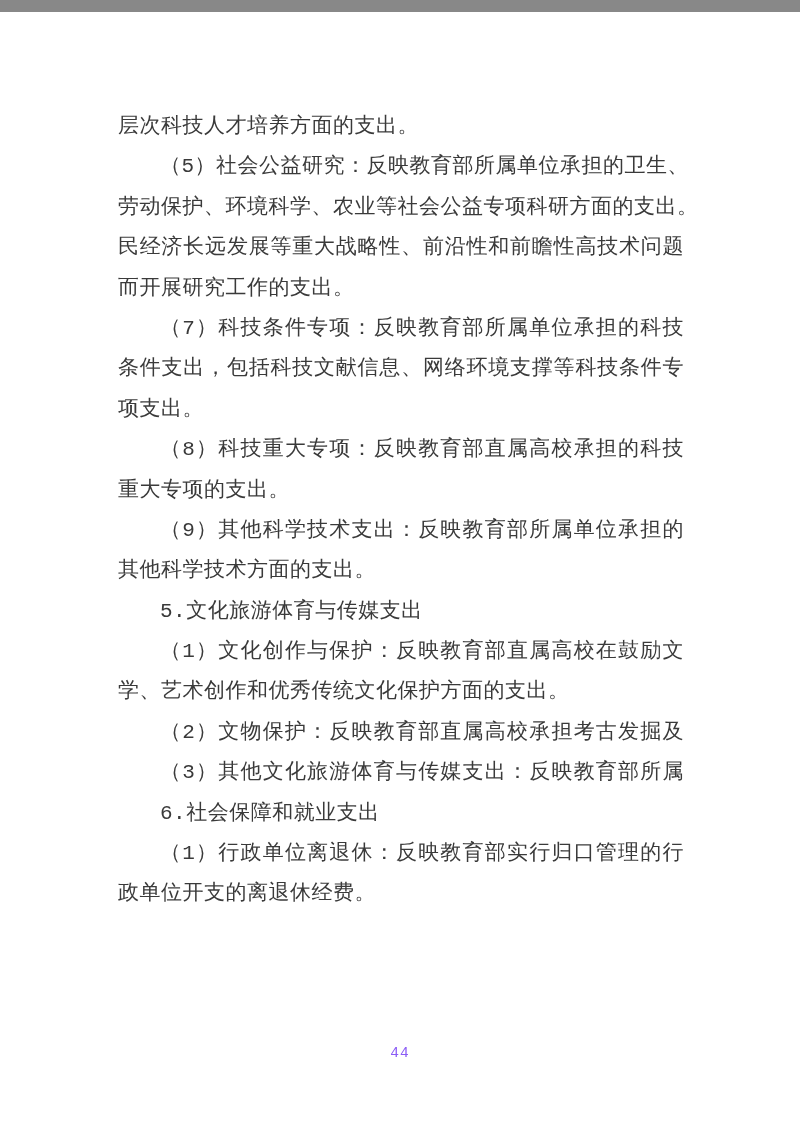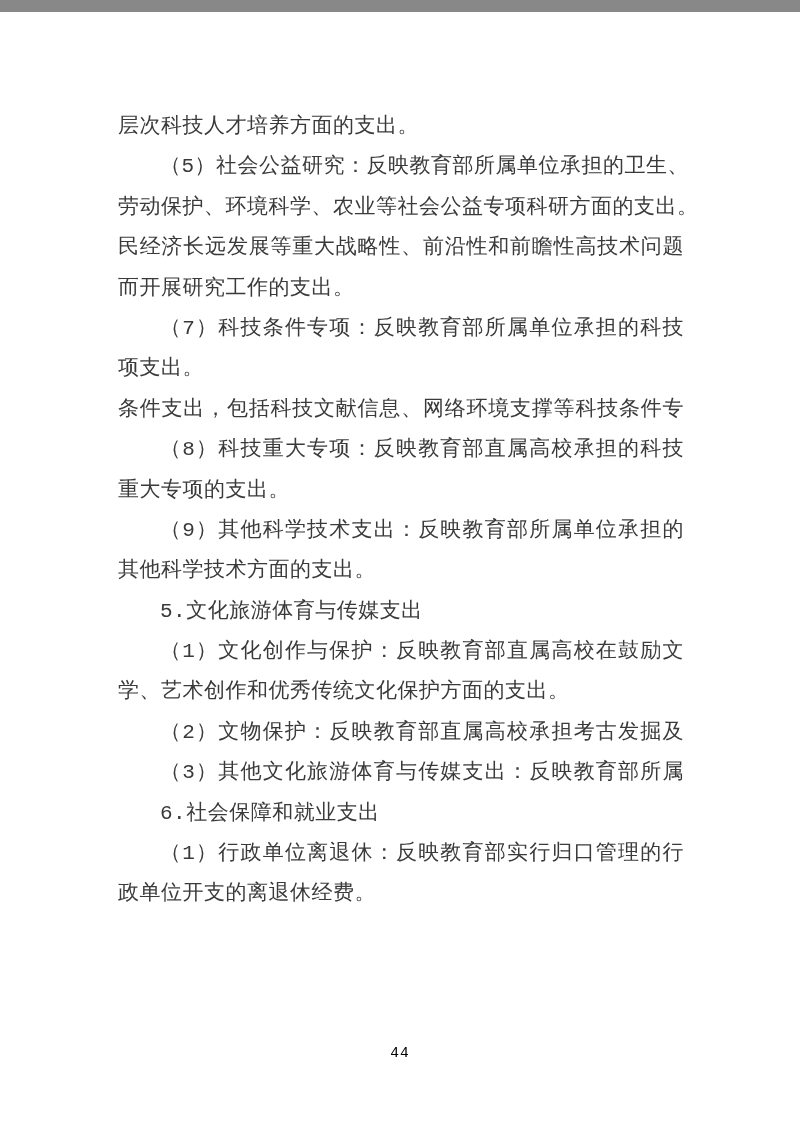--- a/index.html
+++ b/index.html
@@ -59,21 +59,21 @@
     text-align-last: left;
   }
   .page-number {
     position: absolute;
     top: 1031px;
     left: 0;
     width: 100%;
     text-align: center;
     font-size: 14.5px;
     line-height: 20px;
-    color: #000000;
+    color: #8b5cf6;
     letter-spacing: 1px;
   }
 </style>
 </head>
 <body>
 
 <div class="page">
   <div class="doc-body">
 
     <div class="paragraph">
@@ -85,22 +85,22 @@
       <div class="ln last">劳动保护、环境科学、农业等社会公益专项科研方面的支出。</div>
     </div>
 
     <div class="paragraph">
       <div class="ln mid">民经济长远发展等重大战略性、前沿性和前瞻性高技术问题</div>
       <div class="ln last">而开展研究工作的支出。</div>
     </div>
 
     <div class="paragraph">
       <div class="ln first">（7）科技条件专项：反映教育部所属单位承担的科技</div>
+      <div class="ln mid">条件支出，包括科技文献信息、网络环境支撑等科技条件专</div>
       <div class="ln last">项支出。</div>
-      <div class="ln mid">条件支出，包括科技文献信息、网络环境支撑等科技条件专</div>
     </div>
 
     <div class="paragraph">
       <div class="ln first">（8）科技重大专项：反映教育部直属高校承担的科技</div>
       <div class="ln last">重大专项的支出。</div>
     </div>
 
     <div class="paragraph">
       <div class="ln first">（9）其他科学技术支出：反映教育部所属单位承担的</div>
       <div class="ln last">其他科学技术方面的支出。</div>

